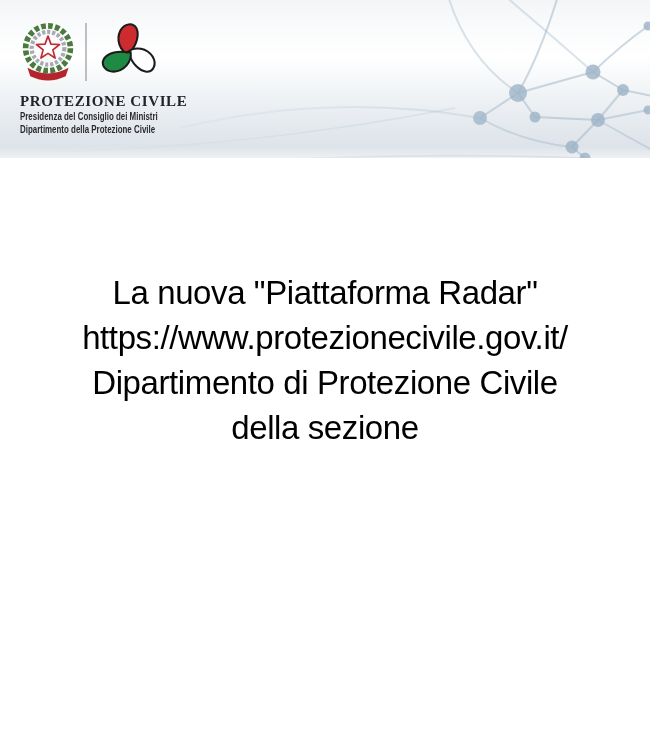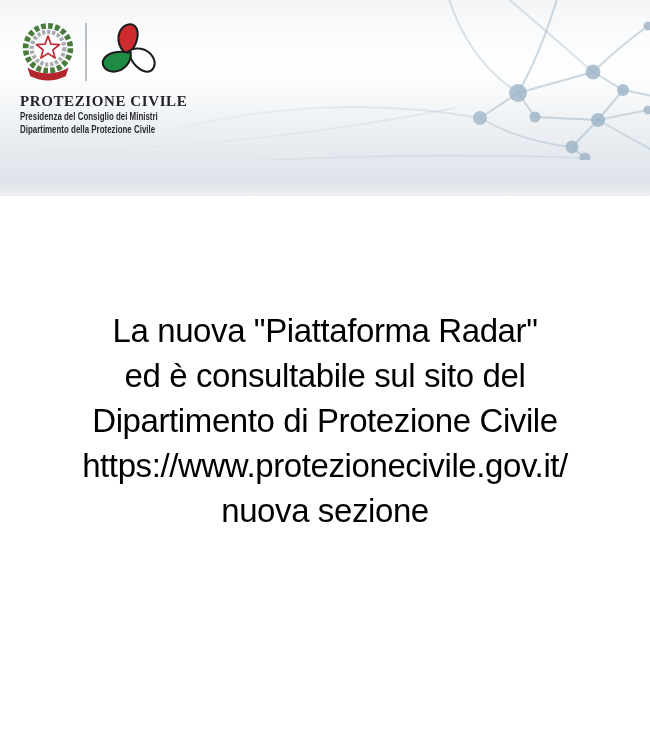--- a/index.html
+++ b/index.html
@@ -6,21 +6,21 @@
   html, body {
     margin: 0; padding: 0;
     width: 650px; height: 731px;
     background: #ffffff;
     font-family: "Liberation Sans", sans-serif;
     overflow: hidden;
   }
   
   .banner {
     position: relative;
-    width: 650px; height: 196px;
+    width: 650px; height: 158px;
     background: linear-gradient(180deg,
       #f3f5f6 0%, #fafbfc 18%, #ffffff 36%,
       #f1f4f6 58%, #e4e9ee 80%, #dde3e9 93%, #eef1f4 100%);
     overflow: hidden;
   }
   .network-svg {
     position: absolute; top: 0; right: 0;
     width: 650px; height: 160px;
     -webkit-mask-image: linear-gradient(90deg, rgba(0,0,0,0) 1%, rgba(0,0,0,0.30) 30%, rgba(0,0,0,0.85) 62%, #000 82%);
     mask-image: linear-gradient(90deg, rgba(0,0,0,0) 1%, rgba(0,0,0,0.30) 30%, rgba(0,0,0,0.85) 62%, #000 82%);
@@ -132,17 +132,16 @@
     </div>
 
     <div class="org-name">PROTEZIONE CIVILE</div>
     <div class="org-sub">Presidenza del Consiglio dei Ministri</div>
     <div class="org-sub">Dipartimento della Protezione Civile</div>
   </div>
 </div>
 
 <div class="announcement">
   <p>La nuova "Piattaforma Radar"</p>
-  <p>ed è consultabile sul sito del</p>
+  <p>https://www.protezionecivile.gov.it/</p>
   <p>Dipartimento di Protezione Civile</p>
-  <p>https://www.protezionecivile.gov.it/</p>
-  <p>nuova sezione</p>
+  <p>della sezione</p>
 </div>
 
 </body></html>

